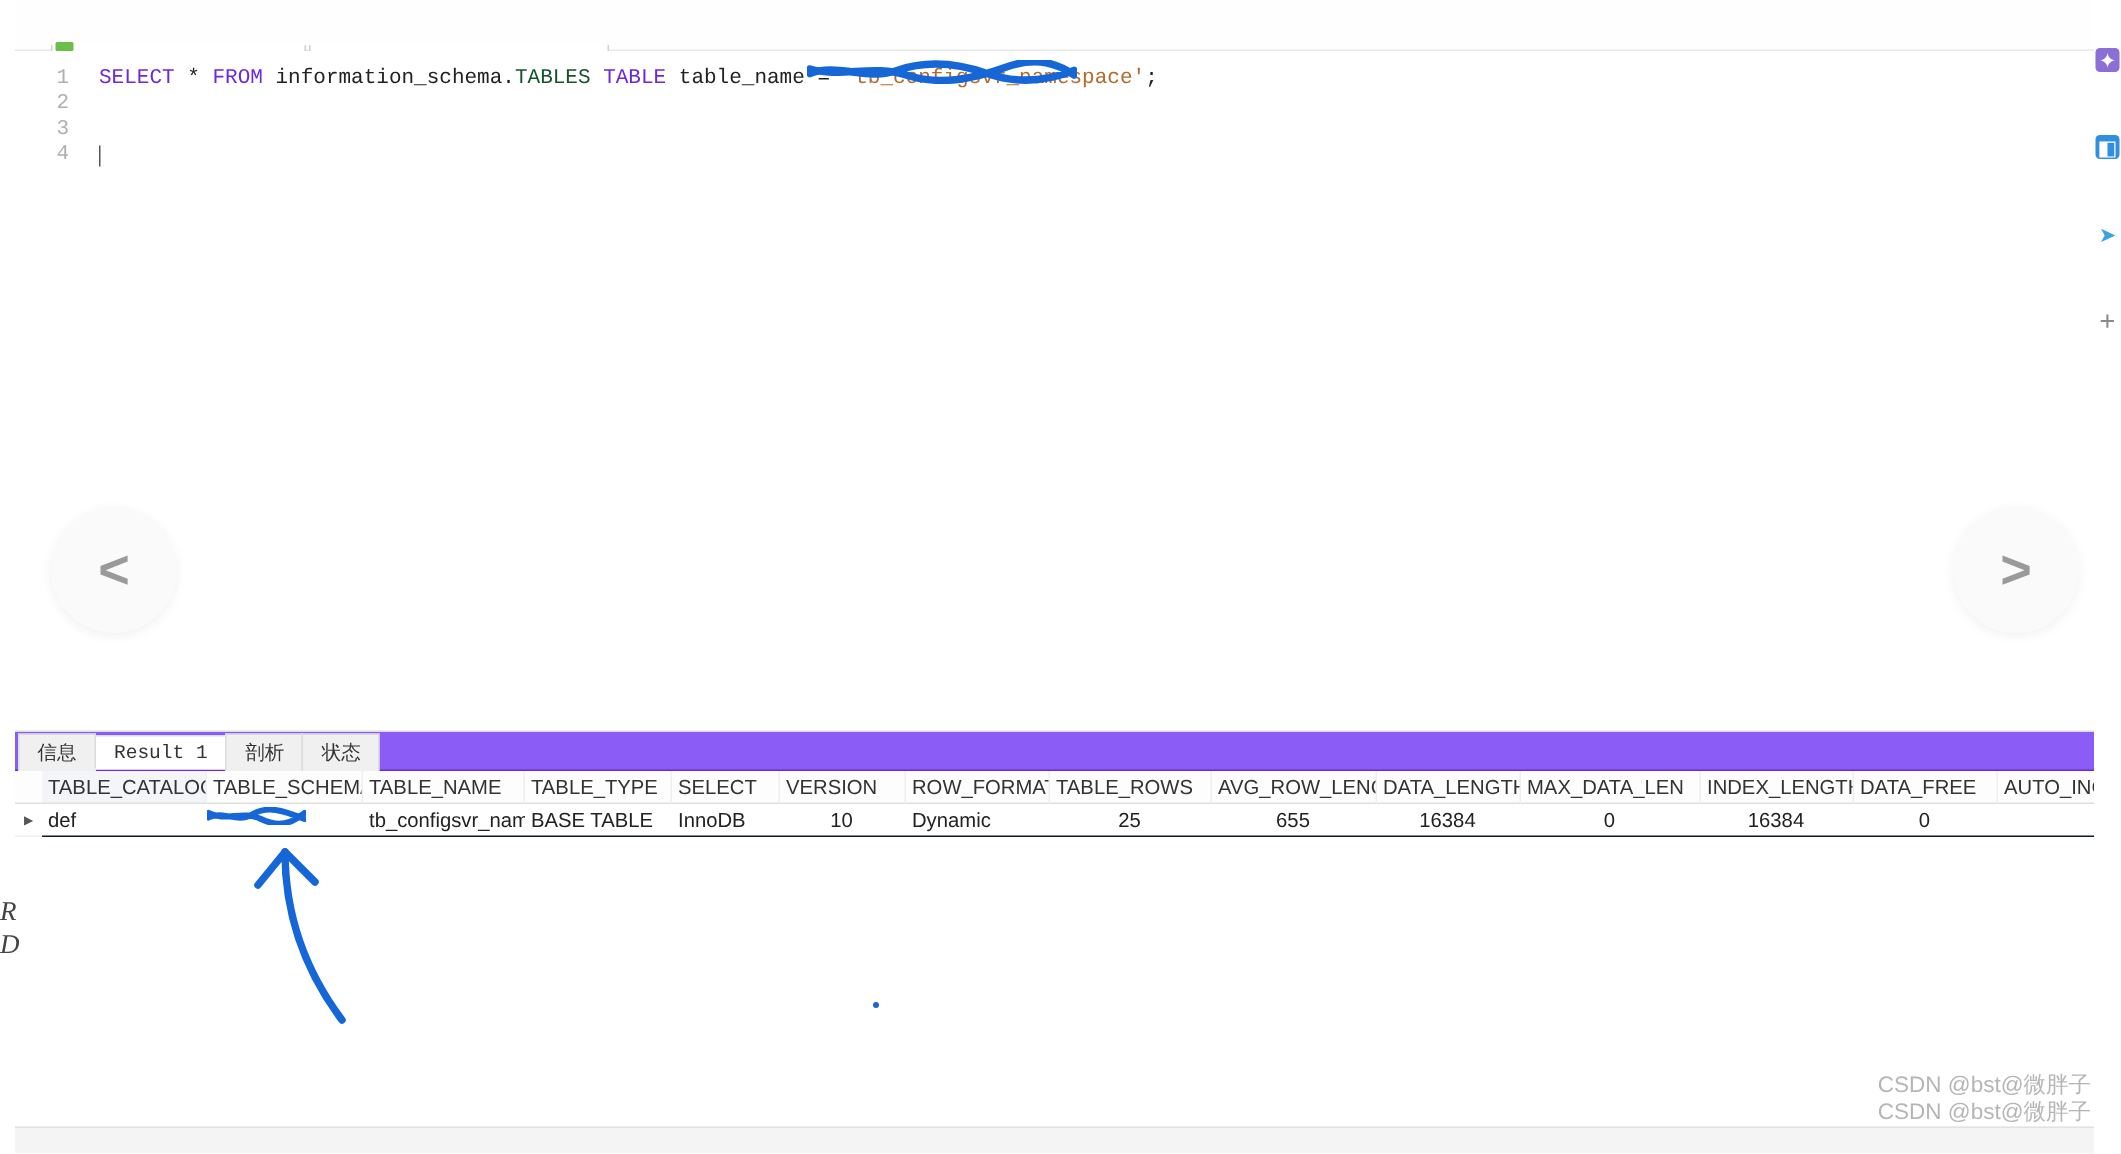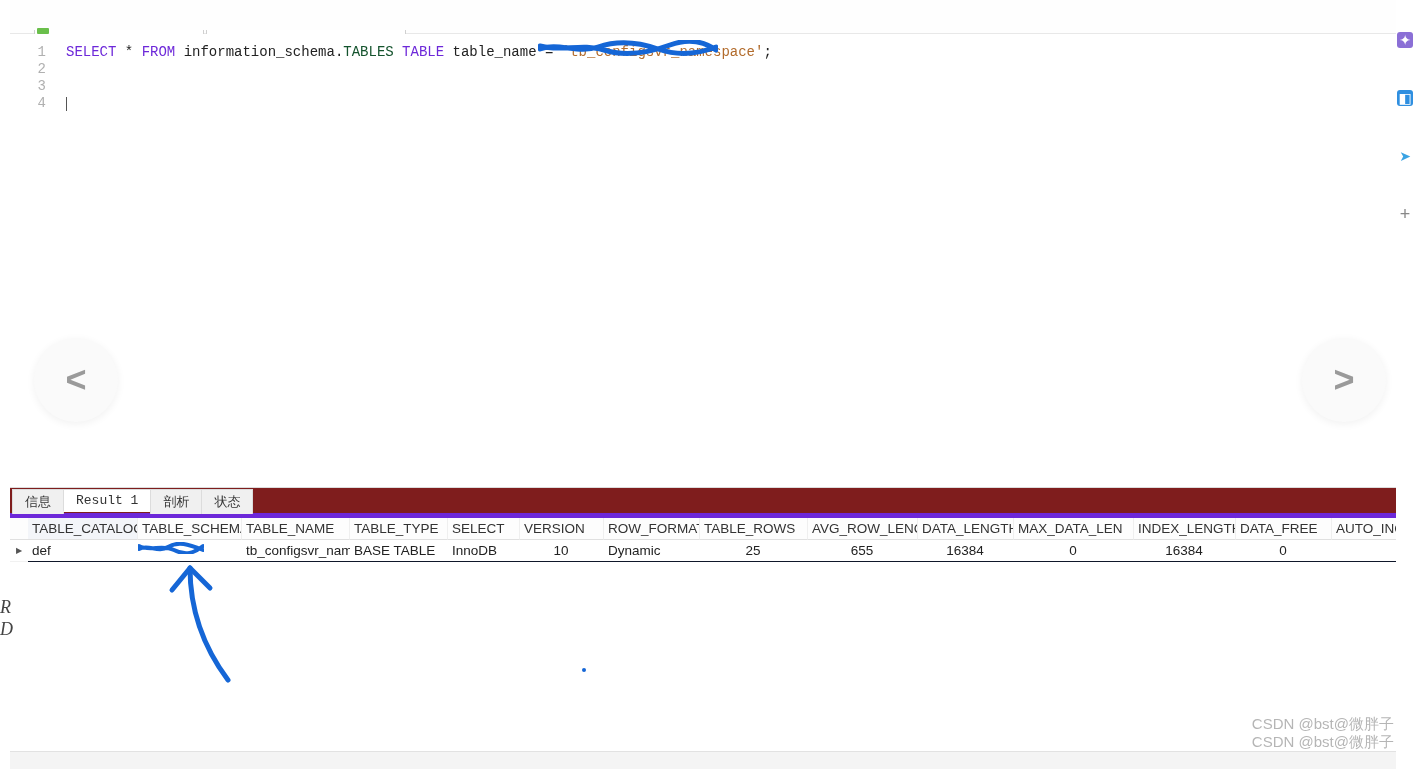--- a/index.html
+++ b/index.html
@@ -130,23 +130,23 @@
     cursor: pointer;
     user-select: none;
   }
   .nav-prev { left: 24px; top: 338px; }
   .nav-next { right: 10px; top: 338px; }
 
   
   .result-tabs {
     flex: 0 0 24px;
     display: flex;
-    align-items: flex-start;
-    border-bottom: 5px solid #6d28d9;
-    background: #7f1d1d;
+    align-items: center;
+    border-bottom: 1px solid #6d28d9;
+    background: #8b5cf6;
     padding-left: 2px;
     gap: 0;
   }
   .rtab {
     padding: 3px 12px 3px 12px;
     font-size: 13px;
     color: #333;
     background: #f0f0f0;
     border: 1px solid #dcdcdc;
     border-bottom: none;

